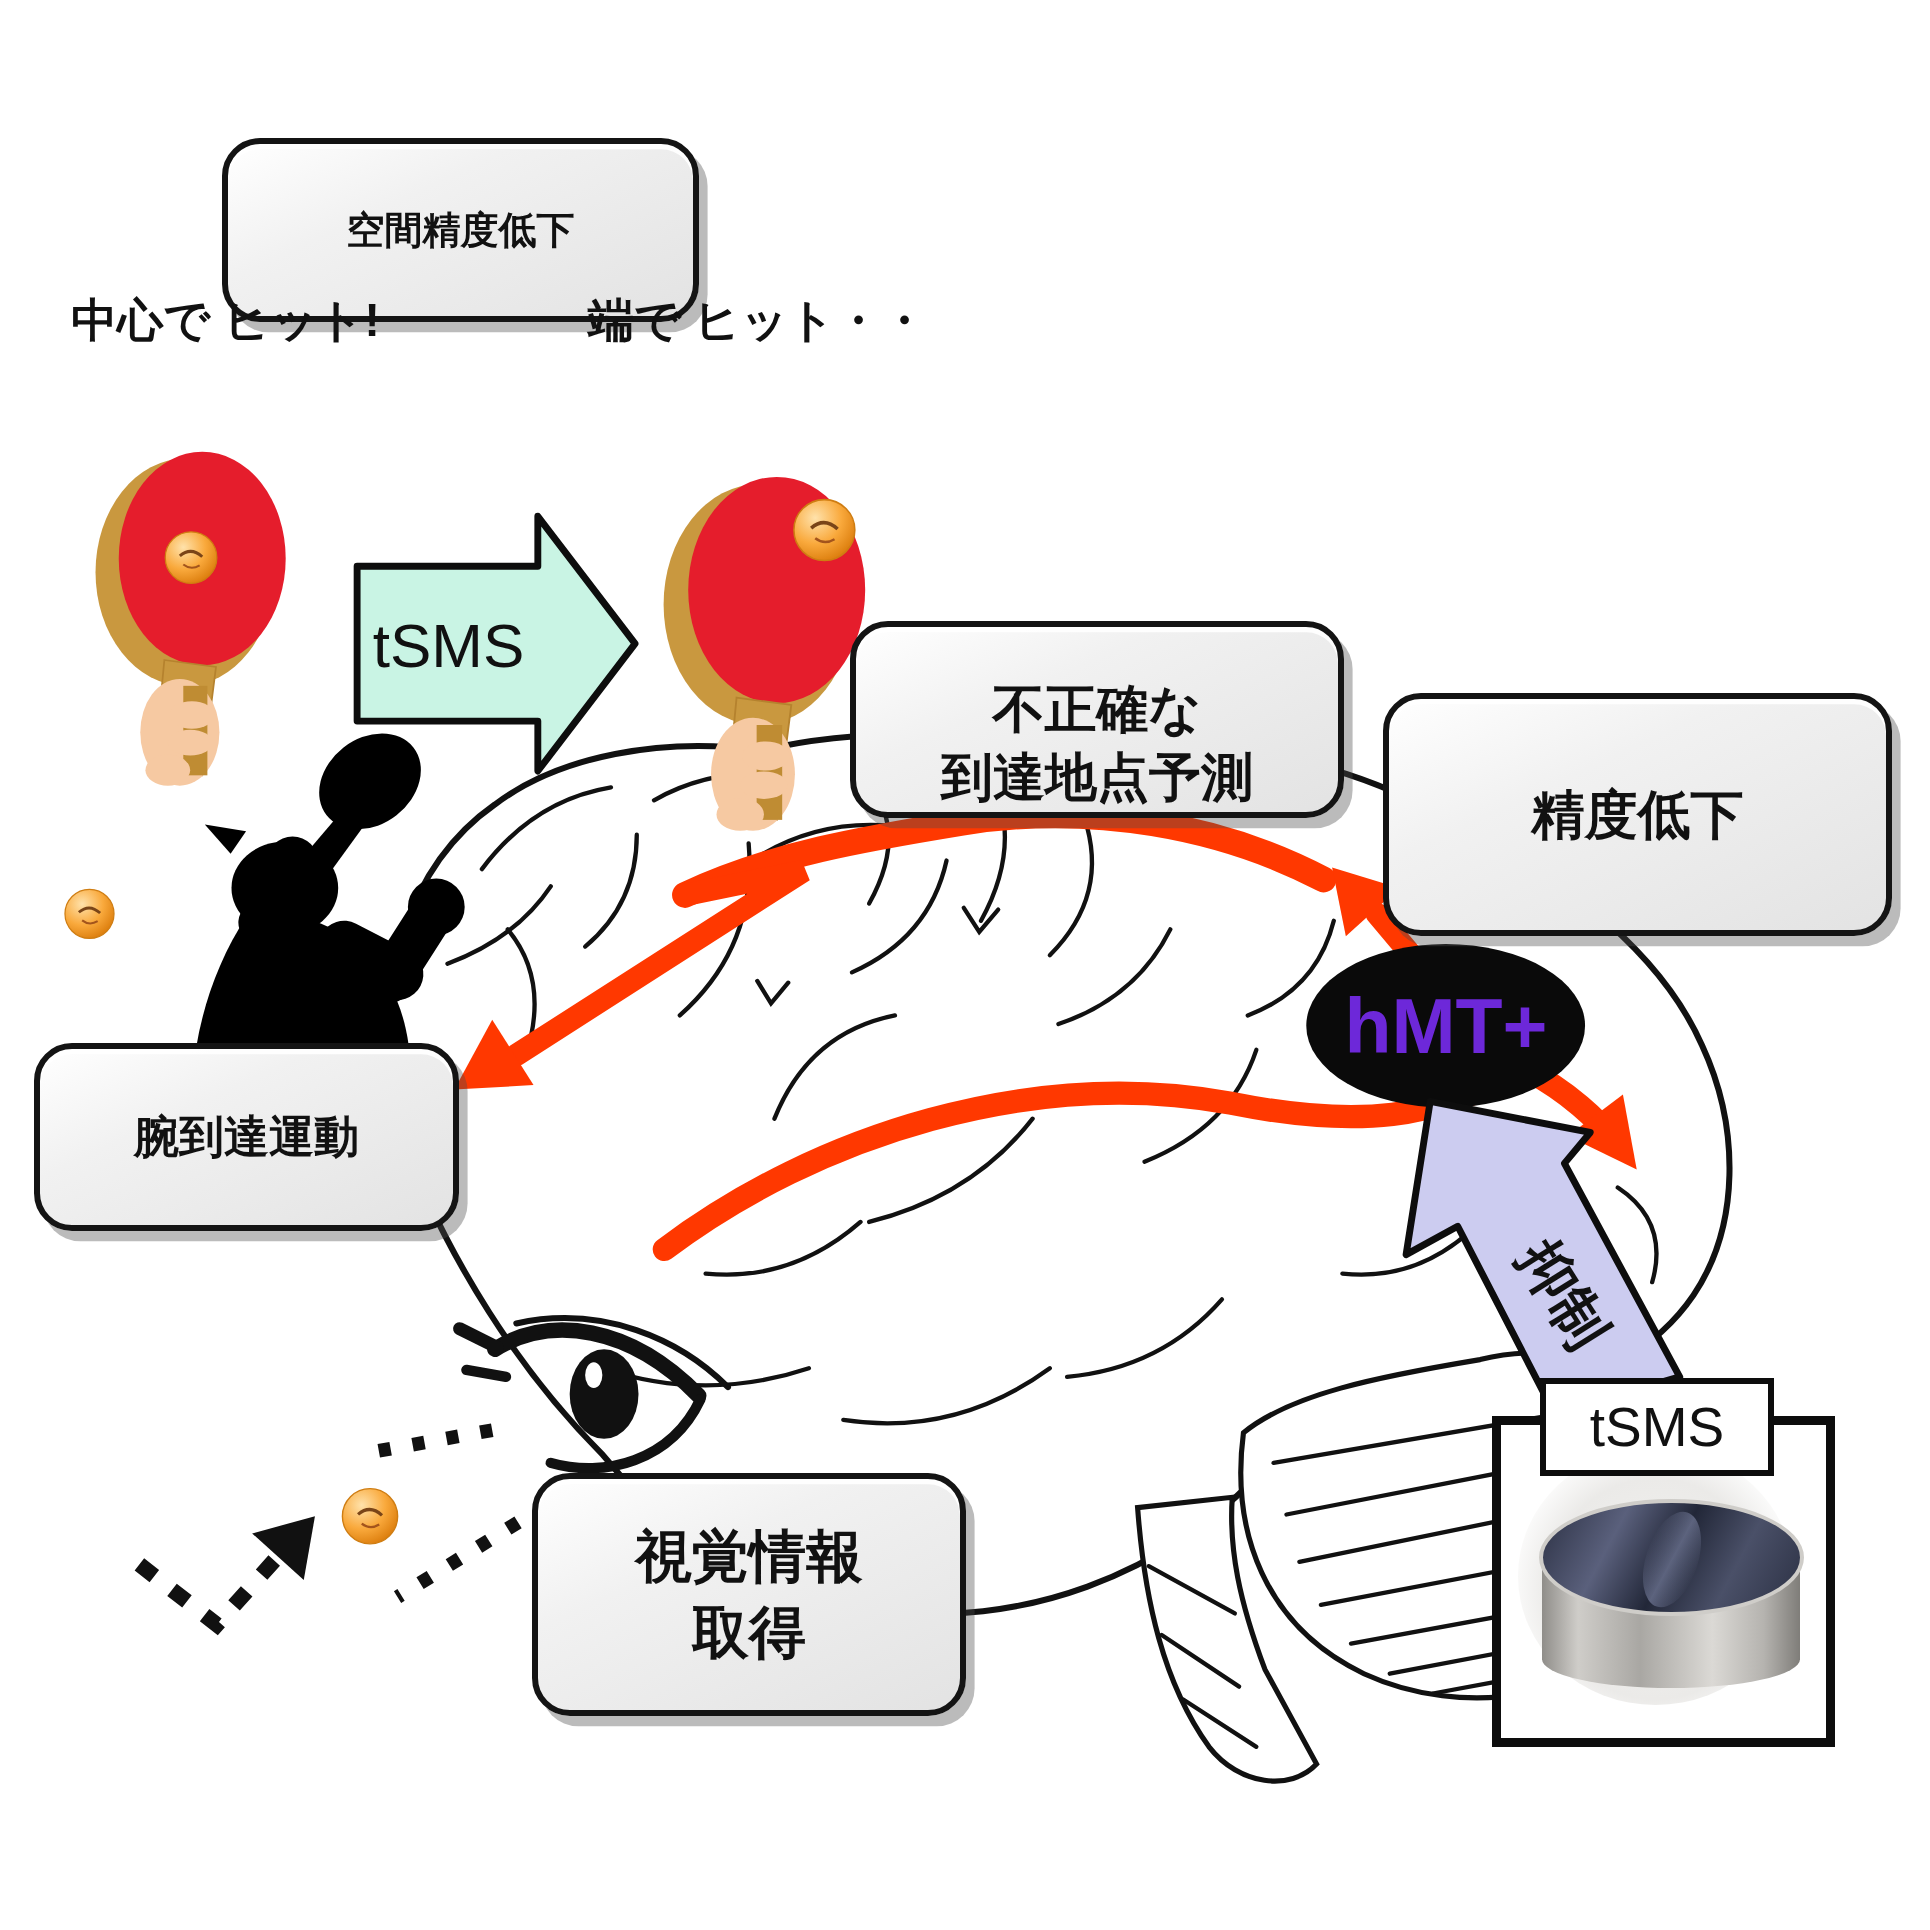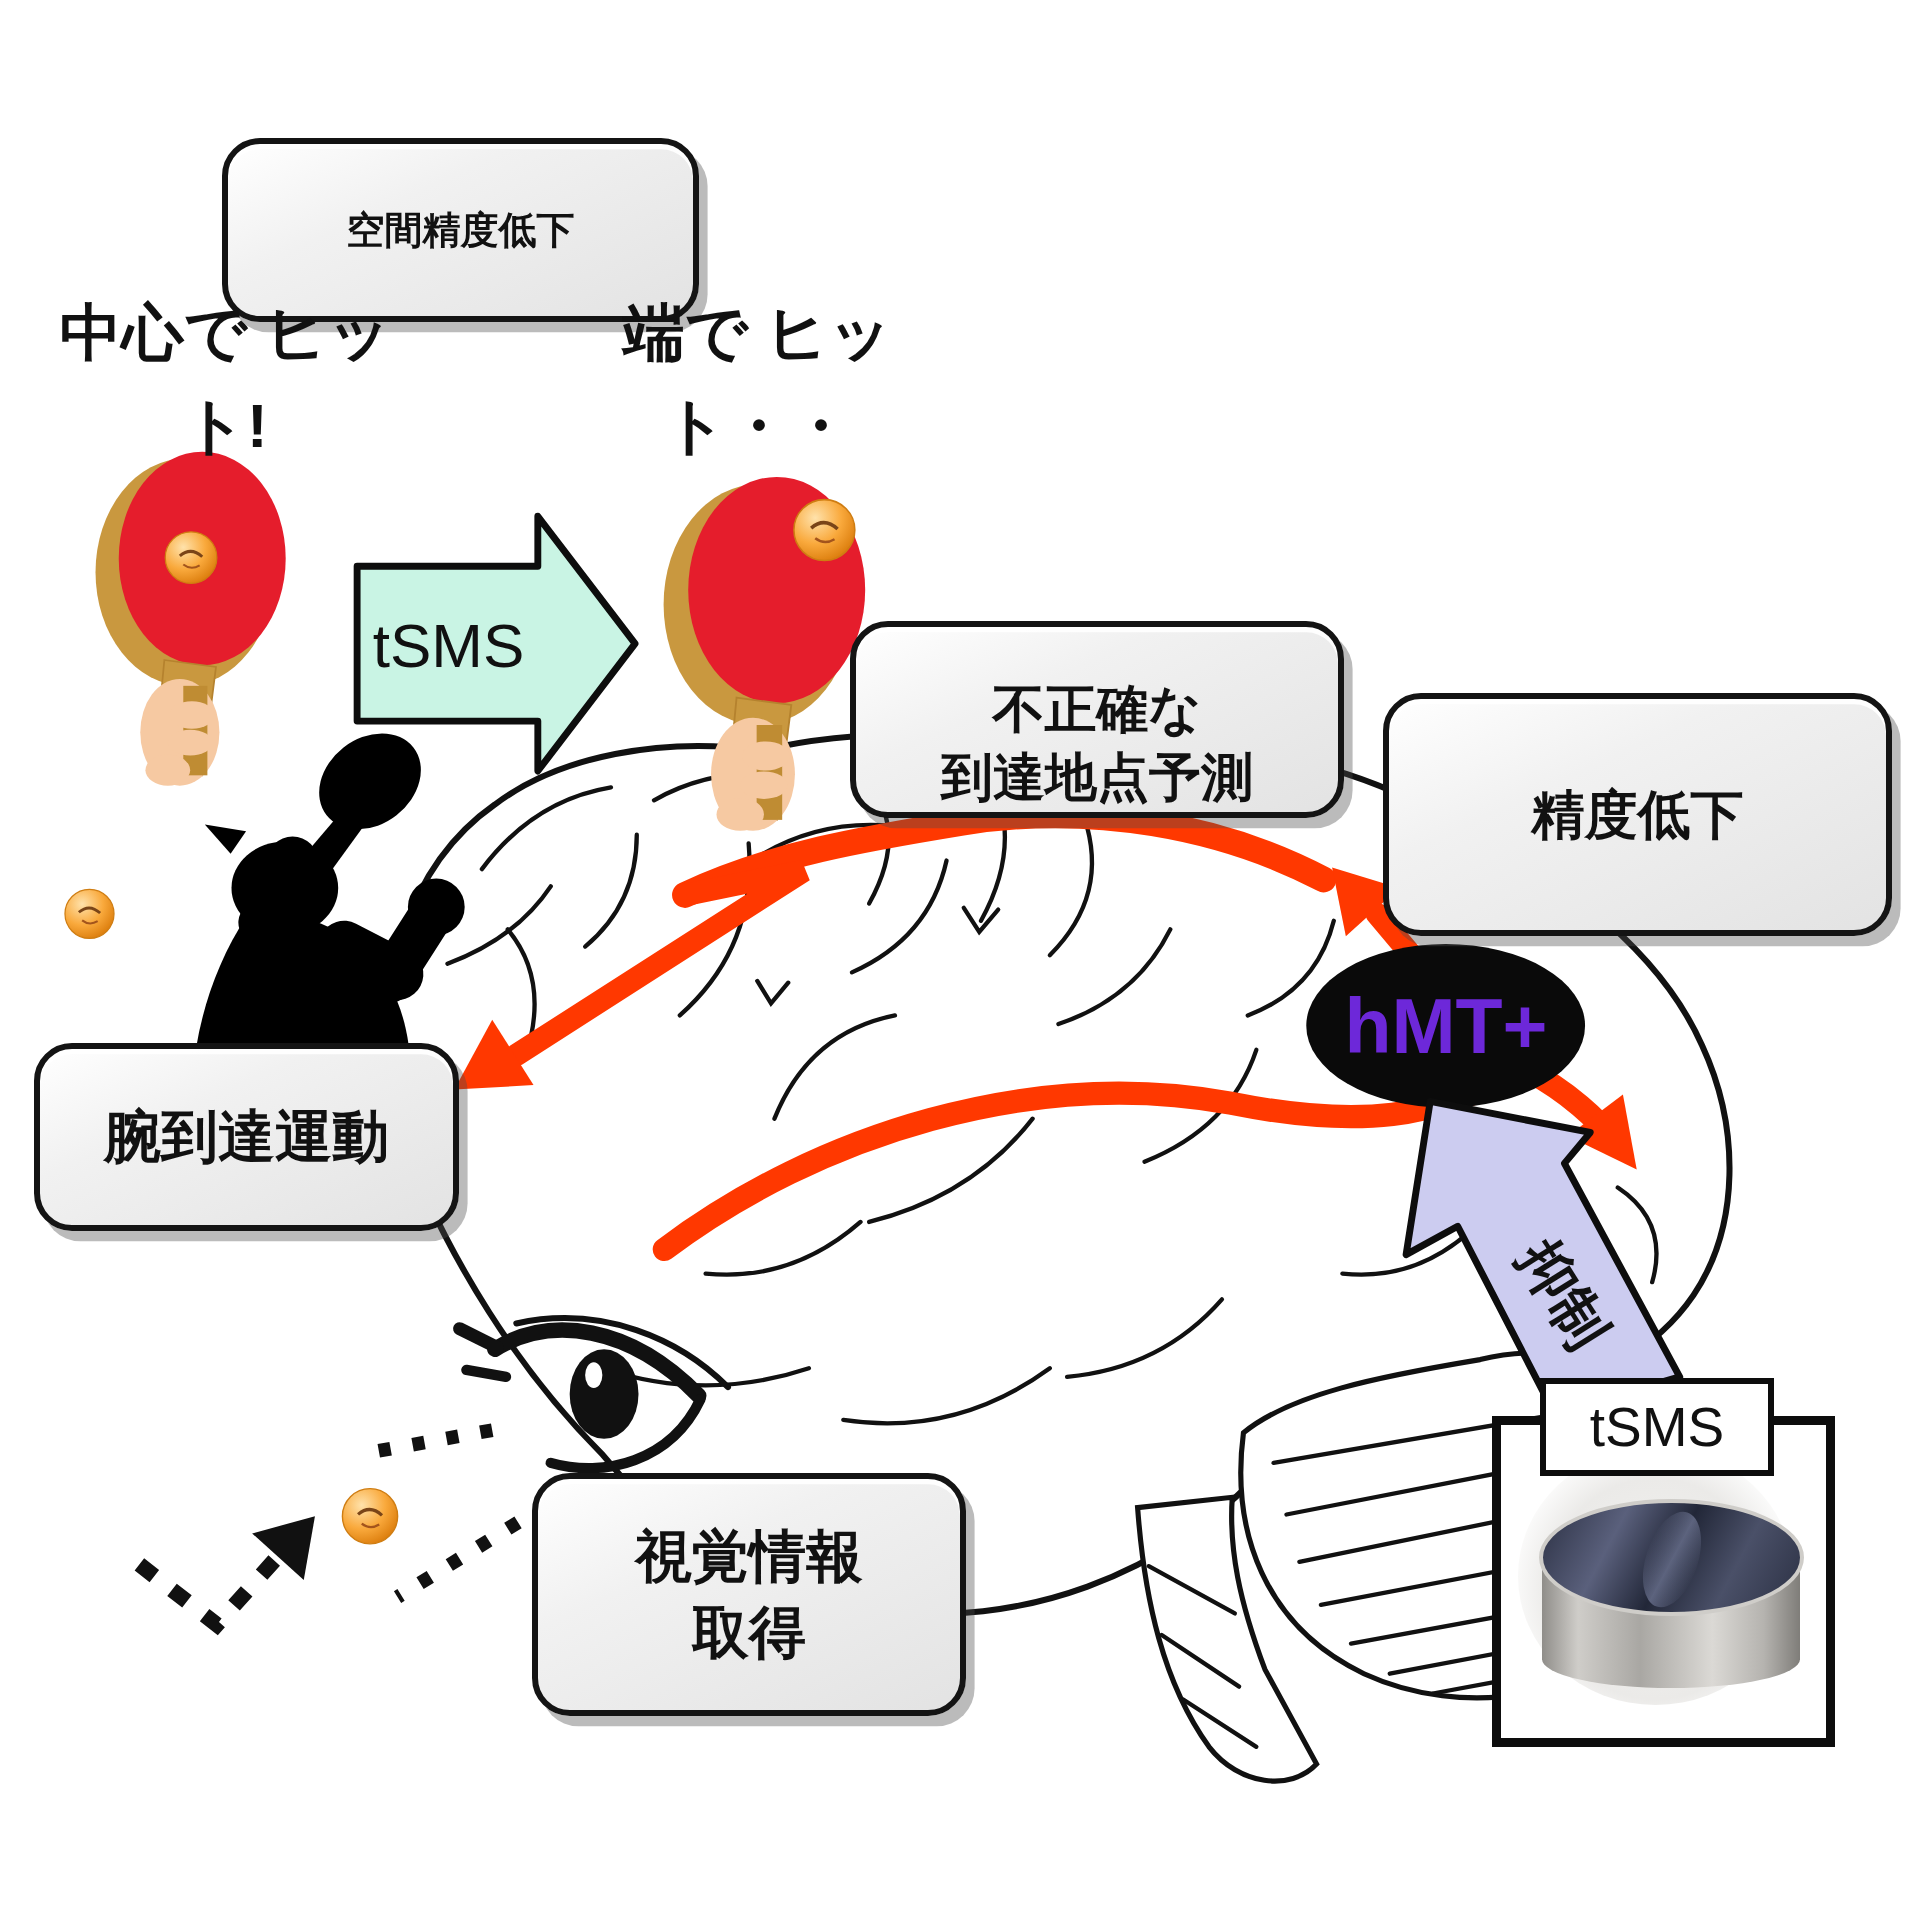--- a/index.html
+++ b/index.html
@@ -12,32 +12,32 @@
   .gbox{position:absolute;display:flex;flex-direction:column;align-items:center;justify-content:center;
         background:linear-gradient(155deg,#ffffff 0%,#f1f1f1 35%,#e3e3e3 100%);
         border:6px solid #141414;border-radius:38px;
         box-shadow:8.6px 10.3px 0 rgba(75,75,75,.38), inset 0 5.2px 0 rgba(255,255,255,.9);
         text-align:center;font-weight:700;line-height:1.32;}
   .wbox{position:absolute;display:flex;align-items:center;justify-content:center;
         background:#ffffff;border:7.7px solid #0d0d0d;text-align:center;}
   .gbox .ln,.wbox .ln{display:block;}
 
   .t-spatial{left:222px;top:138px;width:465px;height:172px;font-size:38px;}
-  .t-arm{left:34px;top:1043px;width:413px;height:176px;font-size:57px;}
+  .t-arm{left:34px;top:1043px;width:413px;height:176px;font-size:45px;}
   .t-visual{left:532px;top:1473px;width:422px;height:231px;font-size:57px;}
   .t-inaccurate{left:850px;top:621px;width:482px;height:185px;font-size:52px;justify-content:flex-end;}
   .t-motion{left:1383px;top:693px;width:497px;height:231px;font-size:53px;}
 
   .t-dorsal{left:1268px;top:540px;width:532px;height:148px;border-radius:43px;
             font-size:67px;font-weight:700;color:#1b2d6b;}
   .t-tsms-label{left:1540px;top:1378px;width:222px;height:86px;border-width:6.9px;
                 font-size:55px;font-weight:400;}
   .t-device{left:1492px;top:1416px;width:325px;height:313px;border-width:9.5px;border-radius:0;}
 
-  .hit-label{position:absolute;text-align:center;font-size:62px;font-weight:700;line-height:1.5;}
+  .hit-label{position:absolute;text-align:center;font-size:46px;font-weight:700;line-height:1.5;}
   .t-center-hit{left:45px;top:286px;width:361px;}
   .t-edge-hit{left:551px;top:286px;width:413px;}
 
   .t-hmt{left:1315px;top:971px;width:262px;height:110px;display:flex;align-items:center;
          justify-content:center;color:#6d28d9;font-size:77px;font-weight:700;}
   .t-tsms-arrow{left:360px;top:609px;width:177px;height:72px;display:flex;align-items:center;
                 justify-content:center;font-size:62px;font-weight:400;}
   .t-inhibition{left:1494px;top:1226px;width:138px;height:138px;display:flex;align-items:center;
                 justify-content:center;font-size:57px;font-weight:700;transform:rotate(58deg);}
 

